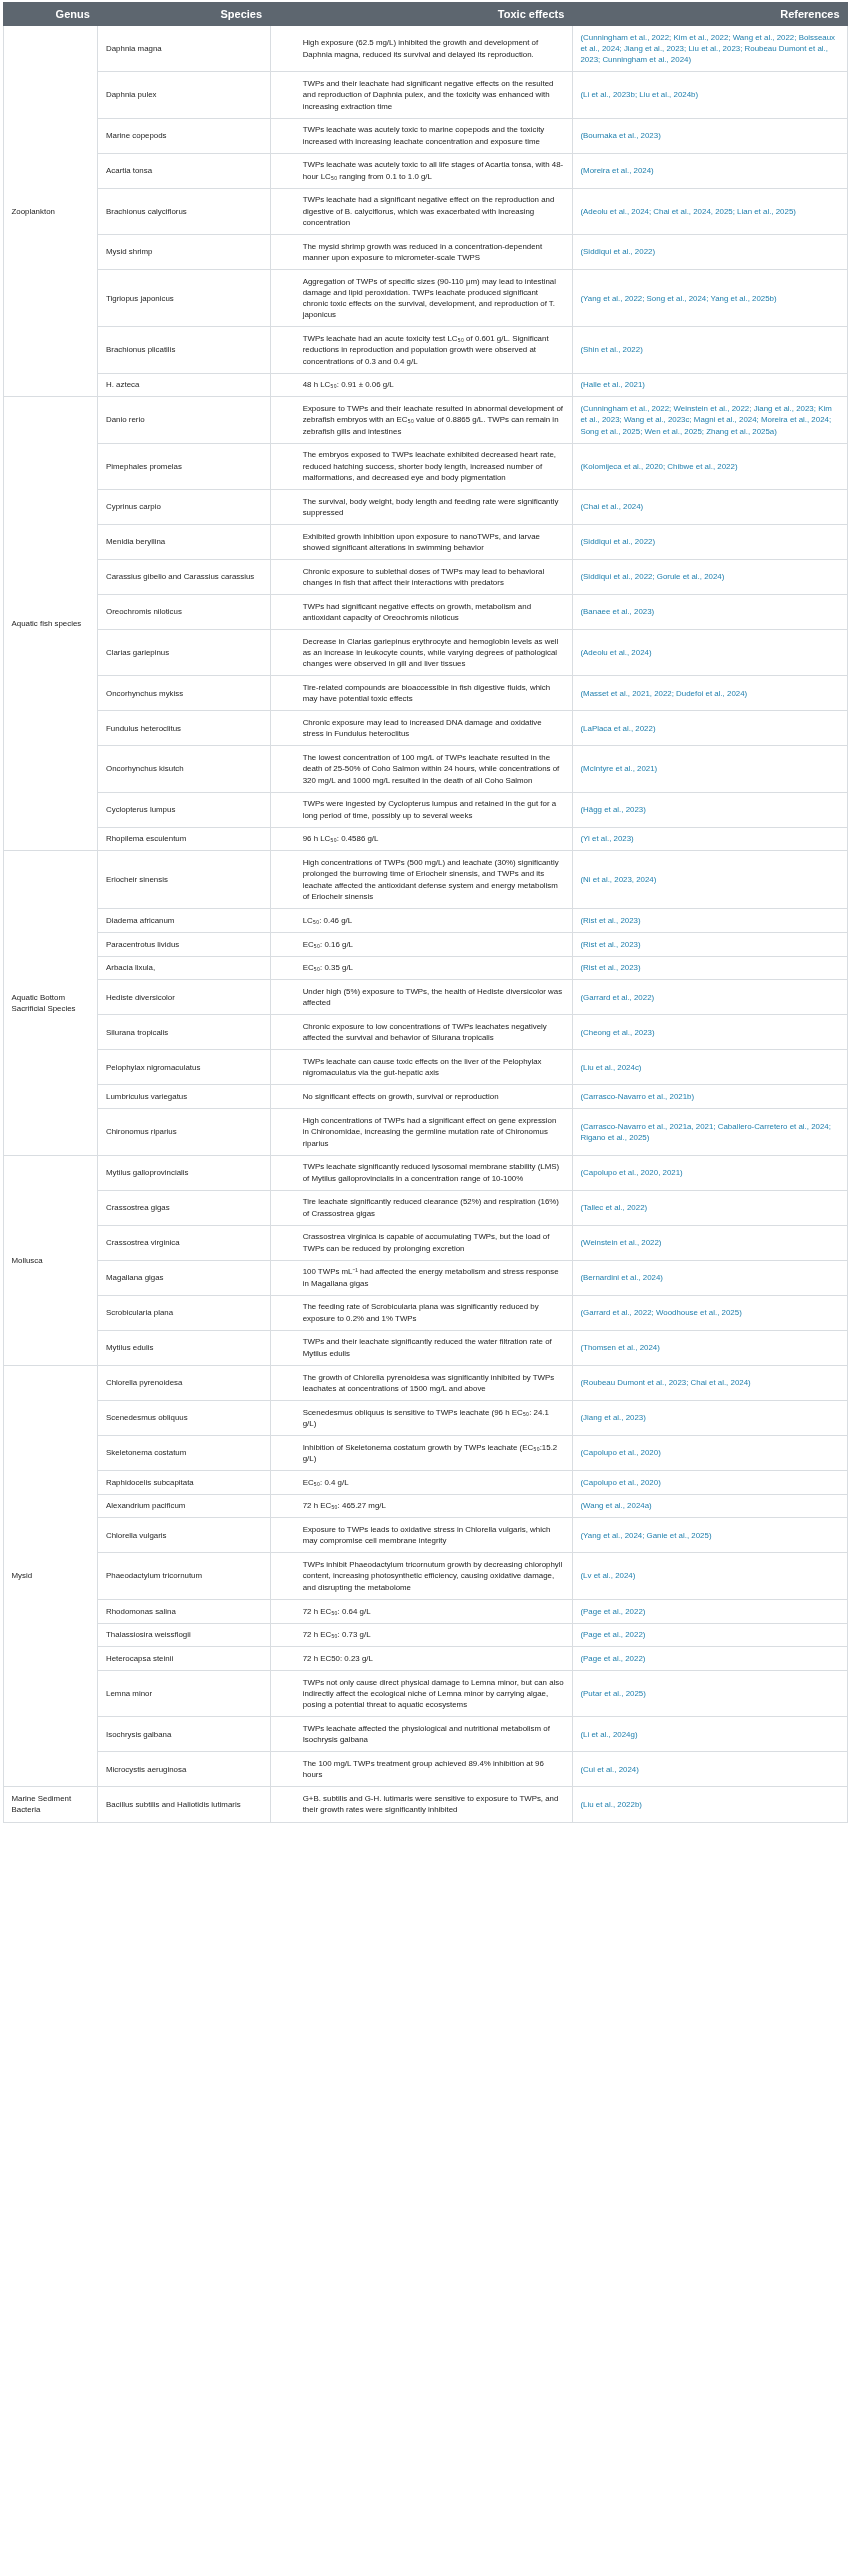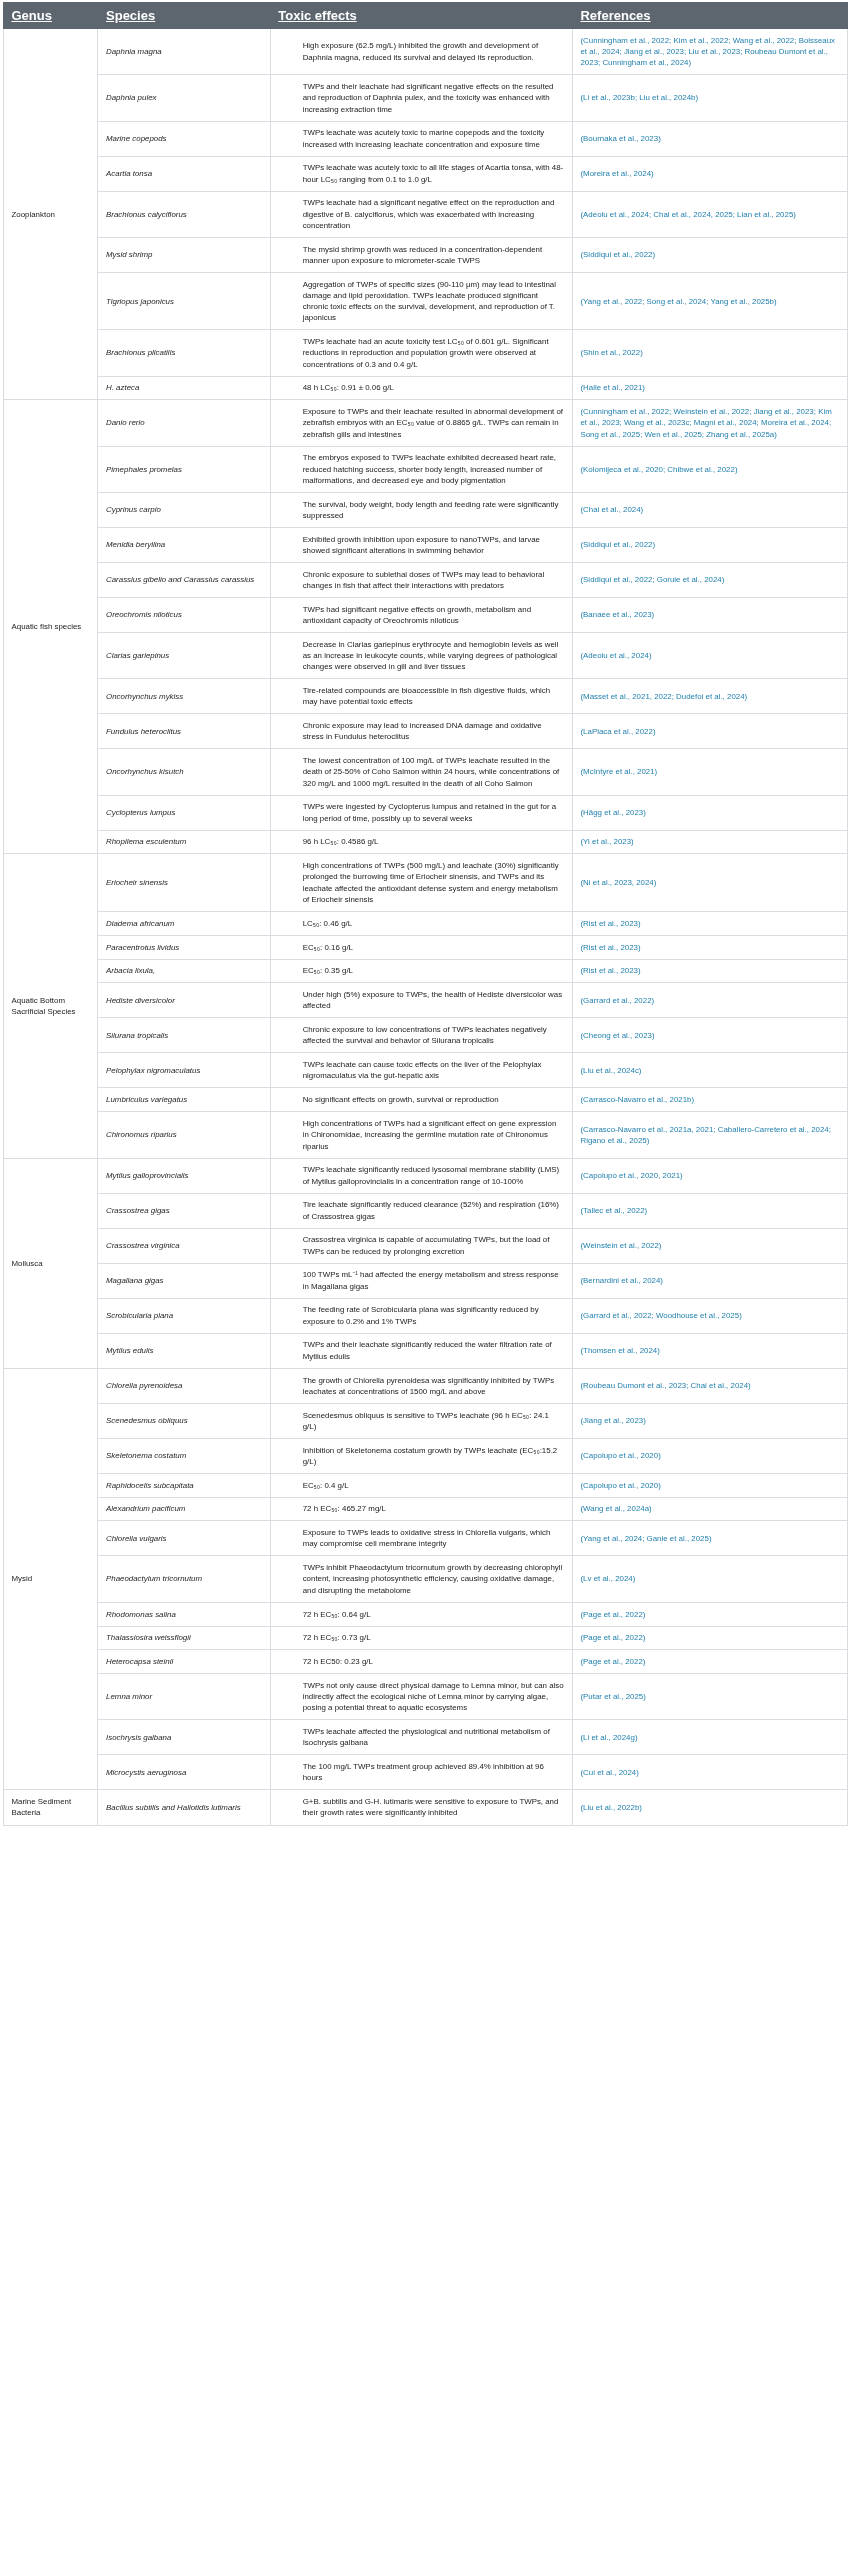--- a/index.html
+++ b/index.html
@@ -21,36 +21,35 @@
     table-layout: fixed;
   }
   col.c-genus   { width: 11.2%; }
   col.c-species { width: 20.4%; }
   col.c-effects { width: 35.8%; }
   col.c-refs    { width: 32.6%; }
   th {
     background: var(--header-bg);
     color: #ffffff;
     font-weight: bold;
-    text-align: left;
-    font-size: 13px;
+    text-align: right;
+    font-size: 11px;
     padding: 5.2px 7.6px;
     border: 0.6px solid var(--header-bg);
-    text-decoration: underline;
   }
   td {
     border: 0.6px solid var(--border-color);
     padding: 5.8px 7.6px;
     font-size: 7.9px;
     line-height: 1.42;
     vertical-align: middle;
     word-wrap: break-word;
   }
   .genus-cell { color: #222; }
-  .species-cell { font-style: italic; }
+  .species-cell { }
   .effect-cell { color: #222; padding-left: 32px; }
   .ref-cell { color: var(--link-color); margin-left: 28px; }
   .citation {
     color: var(--link-color);
     text-decoration: none;
     cursor: pointer;
   }
 </style>
 </head>
 <body>

